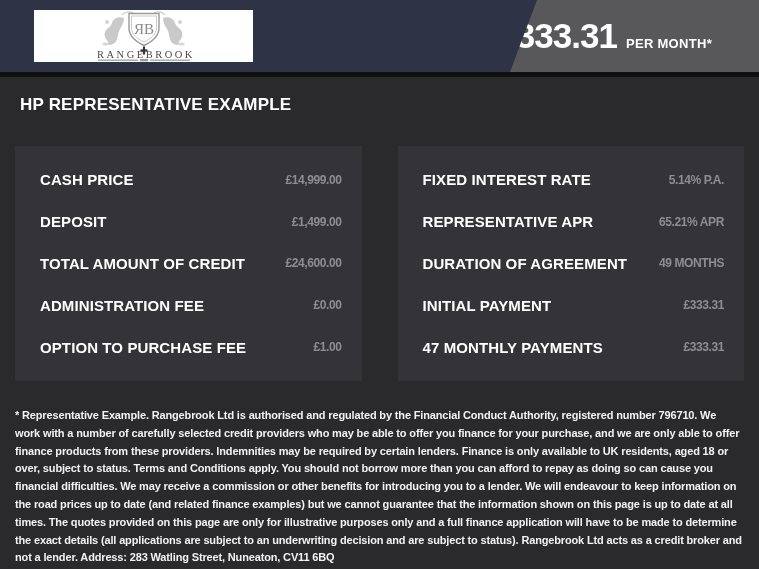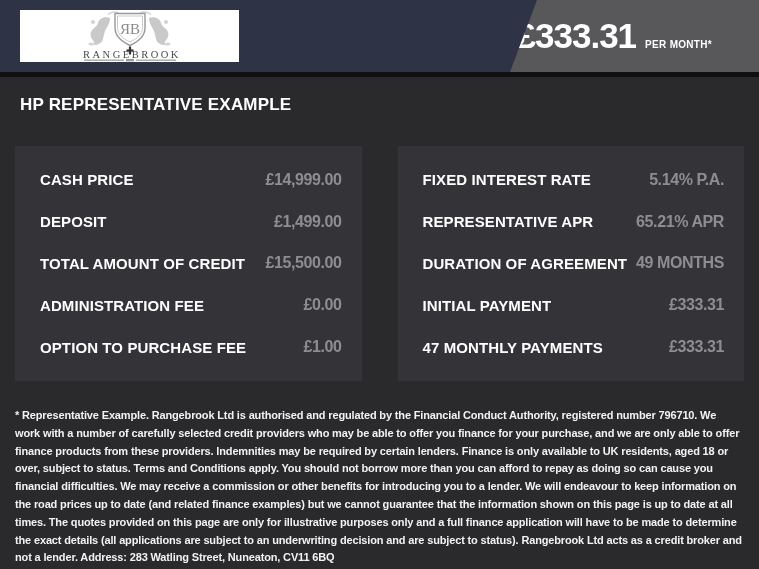--- a/index.html
+++ b/index.html
@@ -13,41 +13,41 @@
   .top-header { height:72px; position:relative; background:var(--header-navy,#2e3445); }
   .accent {
     position:absolute; inset:0;
     clip-path:polygon(537px 0, 759px 0, 759px 72px, 510px 72px);
     background:var(--header-gray,#58585a);
     display:flex; align-items:center; justify-content:flex-end;
     padding-right:47px;
   }
   .price-wrap { display:flex; align-items:baseline; gap:9px; color:var(--price-text,#ffffff); }
   .price-amount { font-size:35px; font-weight:700; letter-spacing:-1px; }
-  .price-period { font-size:10px; font-weight:700; letter-spacing:0.3px; }
+  .price-period { font-size:13px; font-weight:700; letter-spacing:0.3px; }
   .logo-box {
-    position:absolute; left:20px; top:10px; width:219px; height:52px;
+    position:absolute; left:34px; top:10px; width:219px; height:52px;
     background:#ffffff; display:block; z-index:2; text-decoration:none; cursor:pointer;
   }
   .logo-box svg { display:block; width:219px; height:52px; }
   .separator { height:5px; background:var(--separator,#101010); }
   
   main { padding:0 15px; }
   .page-title {
     margin:17px 5px 0; font-size:17px; line-height:22px; font-weight:700;
     color:#ffffff; letter-spacing:0.2px;
   }
   .tables { display:flex; gap:36px; margin-top:30px; }
   .panel { flex:1; background:var(--panel-bg,#343438); padding:13px 0; }
   .row {
     height:41.8px; display:flex; align-items:center; justify-content:space-between;
     padding:0 20px 0 25px;
   }
   .lbl { font-size:15px; font-weight:700; color:var(--label-text,#ffffff); letter-spacing:0.1px; white-space:nowrap; }
-  .val { font-size:16px; font-weight:700; color:var(--value-text,#8e8e90); letter-spacing:-0.4px; white-space:nowrap; }
+  .val { font-size:12px; font-weight:700; color:var(--value-text,#8e8e90); letter-spacing:-0.4px; white-space:nowrap; }
   .disclaimer {
     margin:26px 0 0; font-size:11px; font-weight:700; color:#f2f2f2;
     line-height:1.62; letter-spacing:-0.15px; text-align:left;
   }
 </style>
 </head>
 <body>
 
 <div class="page">
 
@@ -110,21 +110,21 @@
         <div class="row">
           <span class="lbl">CASH PRICE</span>
           <span class="val">£14,999.00</span>
         </div>
         <div class="row">
           <span class="lbl">DEPOSIT</span>
           <span class="val">£1,499.00</span>
         </div>
         <div class="row">
           <span class="lbl">TOTAL AMOUNT OF CREDIT</span>
-          <span class="val">£15,500.00</span>
+          <span class="val">£24,600.00</span>
         </div>
         <div class="row">
           <span class="lbl">ADMINISTRATION FEE</span>
           <span class="val">£0.00</span>
         </div>
         <div class="row">
           <span class="lbl">OPTION TO PURCHASE FEE</span>
           <span class="val">£1.00</span>
         </div>
       </div>

